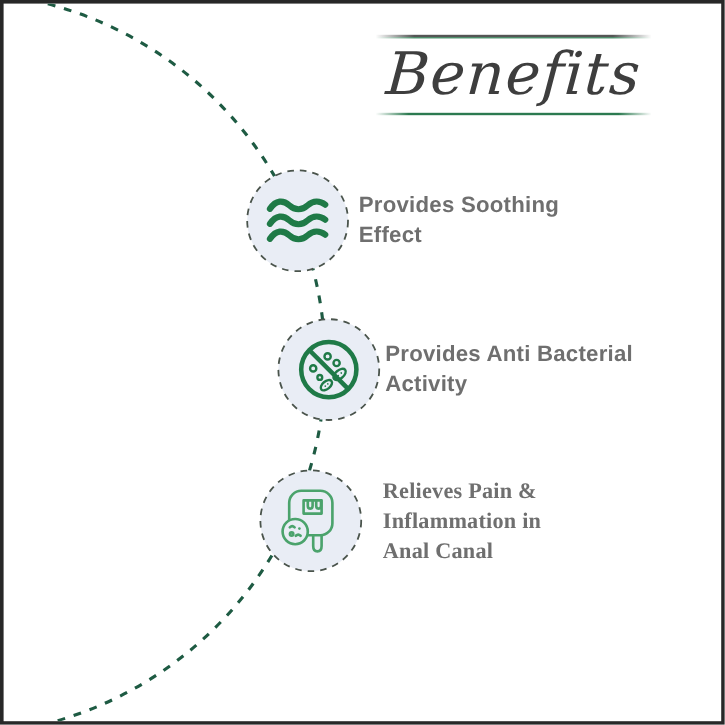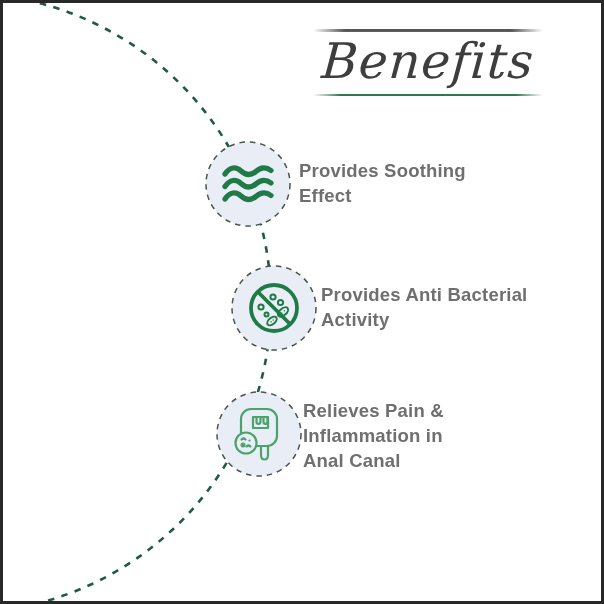--- a/index.html
+++ b/index.html
@@ -61,21 +61,21 @@
     position: absolute;
     font-size: 18.5px;
     line-height: 25px;
     font-weight: 700;
     letter-spacing: 0.2px;
     color: #6f6f6f;
     white-space: pre-line;
   }
   #label-1 { left: 296px; top: 155px; }
   #label-2 { left: 318px; top: 279px; }
-  #label-3 { left: 300px; top: 395px; }
+  #label-3 { left: 316px; top: 395px; font-family: Liberation Serif, serif; }
 </style>
 </head>
 <body>
 
 <div id="canvas">
 
   <svg id="arc-svg" viewBox="0 0 604 604" xmlns="http://www.w3.org/2000/svg" aria-hidden="true">
 
     <circle cx="-42" cy="300" r="310" fill="none" stroke="#1e5b43" stroke-width="2.6" stroke-dasharray="6.5 7.5"></circle>
 

